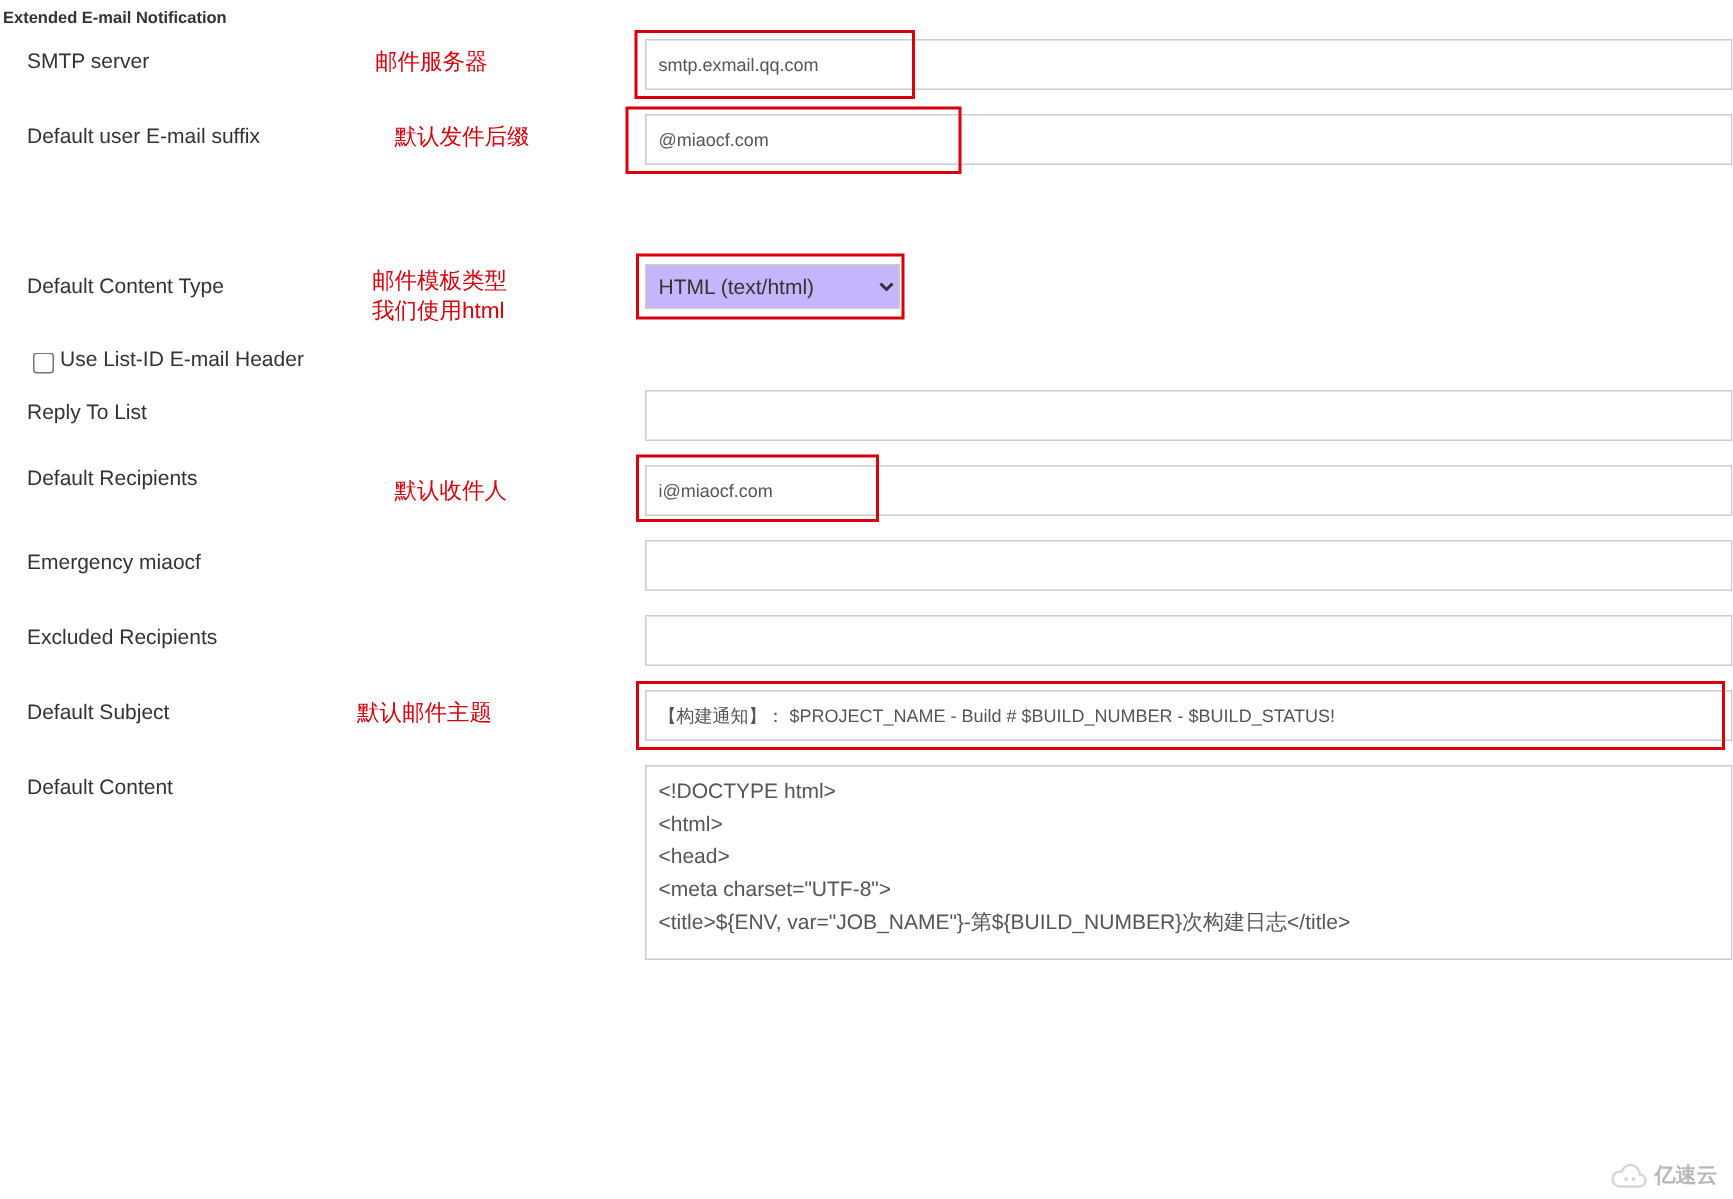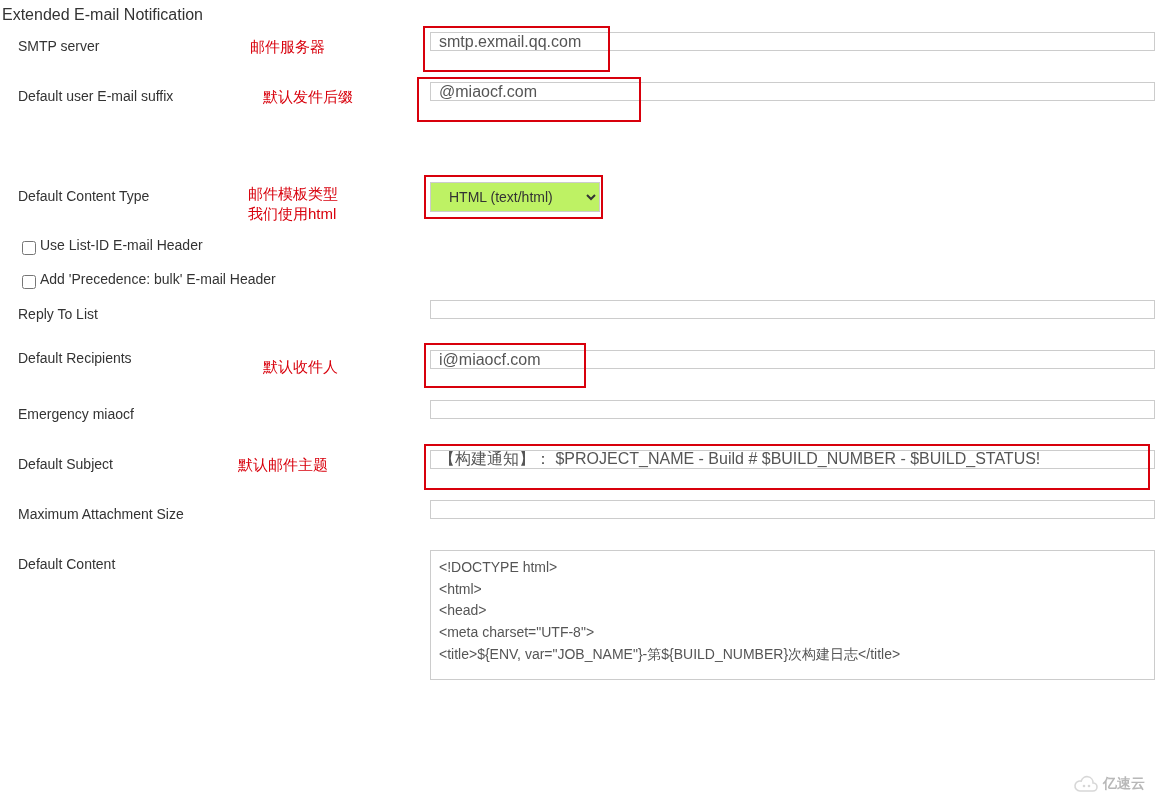--- a/index.html
+++ b/index.html
@@ -8,22 +8,22 @@
     font-family:Arial,Helvetica,sans-serif;
     font-size:14px;
     color:#333;
     background:#fff;
     width:1155px;
     height:799px;
     overflow:hidden;
     position:relative;
   }
   .section-title{
-    font-weight:normal;
-    font-size:16px;
+    font-weight:bold;
+    font-size:11px;
     margin:6px 0 8px 2px;
   }
   .form{
     position:relative;
   }
   .row{
     position:relative;
     height:50px;
   }
   .row.tall{height:150px;}
@@ -42,34 +42,34 @@
   }
   .annot.two-line{line-height:1.35;}
   .field-wrap{
     position:absolute;
     left:430px;
     right:0;
     top:0;
   }
   input[type=text].field{
     width:100%;
-    height:19px;
+    height:34px;
     border:1px solid #ccc;
-    font-size:16px;
+    font-size:12px;
     padding:0 8px;
     box-sizing:border-box;
     color:#555;
     outline:none;
   }
   select.field{
     height:30px;
     border:1px solid #ccc;
     font-size:14px;
-    padding:0 14px;
-    background:#bef264;
+    padding:0 4px;
+    background:#c4b5fd;
     color:#333;
   }
   textarea.field{
     width:100%;
     border:1px solid #ccc;
     font-size:14px;
     padding:6px 8px;
     box-sizing:border-box;
     color:#555;
     resize:none;
@@ -150,24 +150,20 @@
       </select>
     </div>
     <div class="hl" style="left:424px;top:-7px;width:175px;height:40px"></div>
   </div>
 
   <div class="cb-row">
     <input type="checkbox" class="cb" style="">
     <div class="cb-label">Use List-ID E-mail Header</div>
   </div>
 
-  <div class="cb-row">
-    <input type="checkbox" class="cb" style="">
-    <div class="cb-label">Add 'Precedence: bulk' E-mail Header</div>
-  </div>
 
   <div class="row">
     <div class="label">Reply To List</div>
     <div class="field-wrap">
       <input type="text" class="field" value="" style="">
     </div>
   </div>
 
   <div class="row">
     <div class="label" style="top:0">Default Recipients</div>
@@ -179,36 +175,36 @@
   </div>
 
   <div class="row">
     <div class="label">Emergency miaocf</div>
     <div class="field-wrap">
       <input type="text" class="field" value="" style="">
     </div>
   </div>
 
 
+  <div class="row">
+    <div class="label">Excluded Recipients</div>
+    <div class="field-wrap">
+      <input type="text" class="field" value="" style="">
+    </div>
+  </div>
 
   <div class="row">
     <div class="label">Default Subject</div>
     <div class="annot" style="left:238px;top:6px">默认邮件主题</div>
     <div class="field-wrap">
       <input type="text" class="field" value="【构建通知】： $PROJECT_NAME - Build # $BUILD_NUMBER - $BUILD_STATUS!" style="">
     </div>
     <div class="hl" style="left:424px;top:-6px;width:722px;height:42px"></div>
   </div>
 
-  <div class="row">
-    <div class="label">Maximum Attachment Size</div>
-    <div class="field-wrap">
-      <input type="text" class="field" value="" style="">
-    </div>
-  </div>
 
   <div class="row tall">
     <div class="label">Default Content</div>
     <div class="field-wrap">
       <textarea class="field" rows="6" style="height: 130px;">&lt;!DOCTYPE html&gt;
 &lt;html&gt;
 &lt;head&gt;
 &lt;meta charset="UTF-8"&gt;
 &lt;title&gt;${ENV, var="JOB_NAME"}-第${BUILD_NUMBER}次构建日志&lt;/title&gt;</textarea>
     </div>

